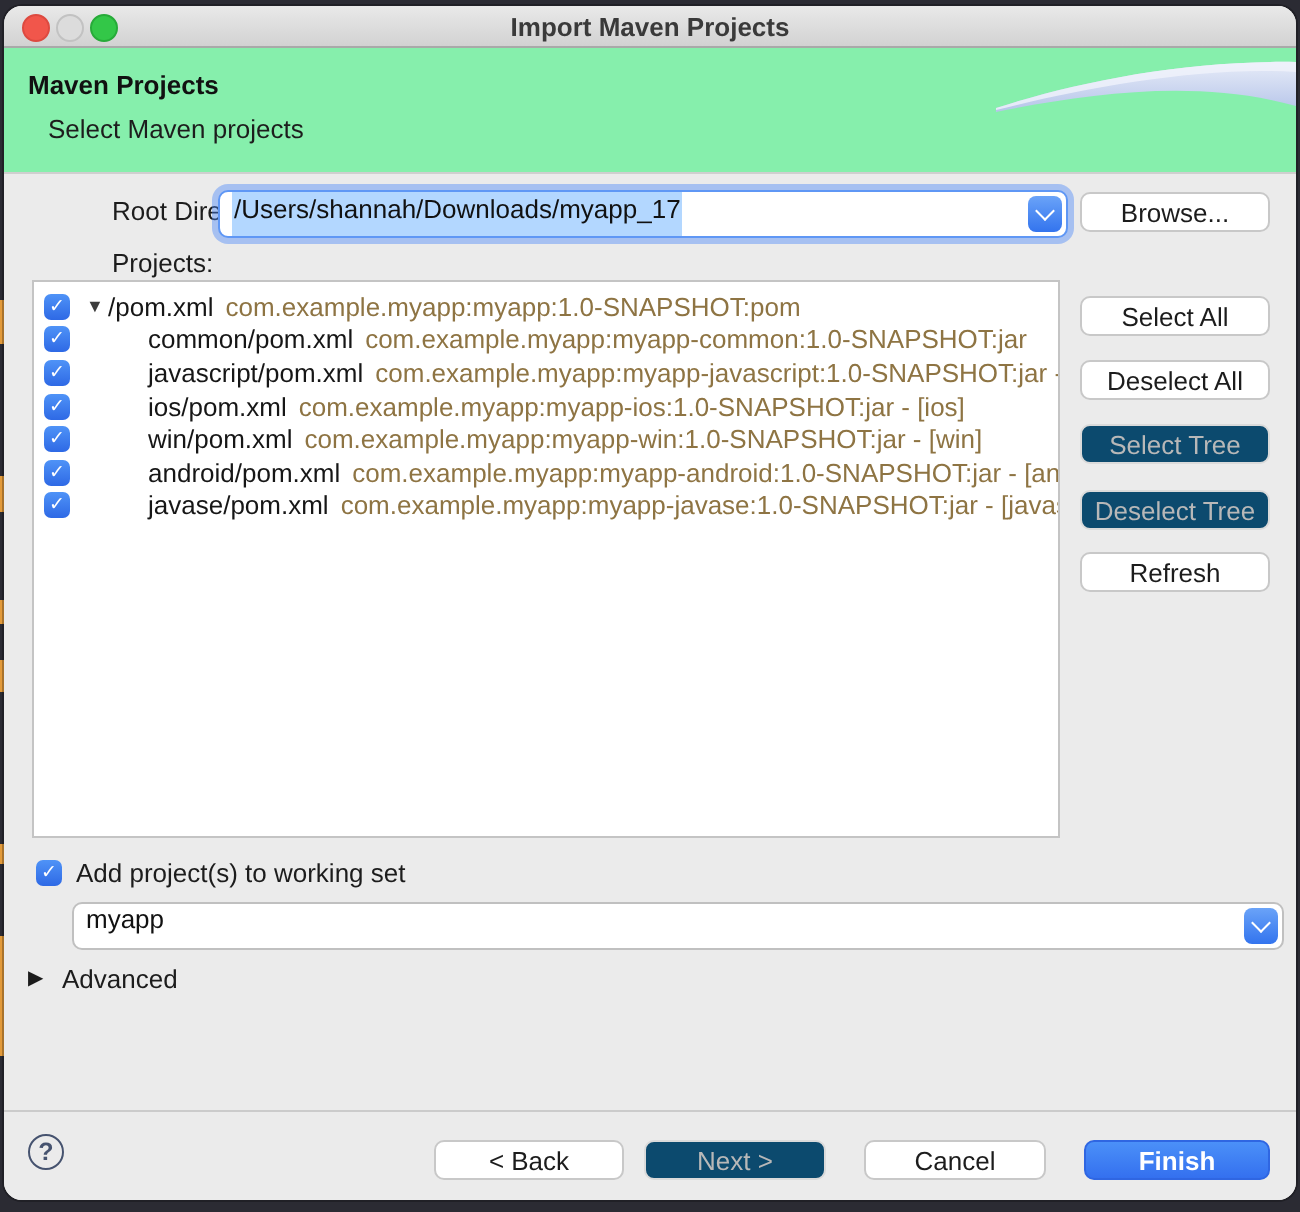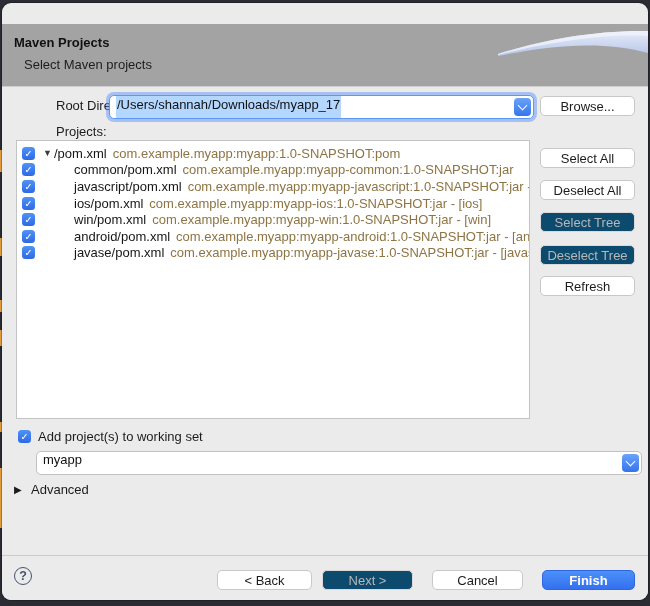--- a/index.html
+++ b/index.html
@@ -27,21 +27,21 @@
     position:absolute;left:0;right:0;top:0;height:20px;line-height:21px;
     text-align:center;font-size:13px;font-weight:600;color:#3a3a3a;
   }
   .light{position:absolute;top:4px;width:12px;height:12px;border-radius:50%;}
   .light.red{left:9px;background:#f1564b;border:.5px solid #dd4a40;}
   .light.gray{left:26px;background:#dcdcdc;border:.5px solid #c2c2c2;}
   .light.green{left:43px;background:#33c748;border:.5px solid #27ab39;}
 
   
   .header{
-    position:absolute;left:0;top:21px;right:0;height:62px;background:#a3a3a3;
+    position:absolute;left:0;top:21px;right:0;height:62px;background:#86efac;
     border-bottom:1px solid #cfcfcf;
     text-align:right;
   }
   .header .h-title{position:absolute;left:12px;top:11px;font-size:13px;font-weight:700;color:#111;}
   .header .h-sub{position:absolute;left:22px;top:33px;font-size:13px;color:#1d1d1d;}
   .swoosh{position:absolute;right:0;top:3px;width:150px;height:32px;}
 
   
   .label{position:absolute;font-size:13px;color:#1c1c1c;margin-left:40px;}
 
@@ -109,20 +109,26 @@
 
 <div class="edge-frag" style="top:150px;height:22px;"></div>
 <div class="edge-frag" style="top:238px;height:18px;"></div>
 <div class="edge-frag" style="top:300px;height:12px;"></div>
 <div class="edge-frag" style="top:330px;height:16px;"></div>
 <div class="edge-frag" style="top:422px;height:10px;"></div>
 <div class="edge-frag" style="top:468px;height:60px;"></div>
 
 <div class="dialog">
 
+  <div class="titlebar">
+    <div class="title">Import Maven Projects</div>
+    <div class="light red"></div>
+    <div class="light gray"></div>
+    <div class="light green"></div>
+  </div>
 
   <div class="header">
     <svg class="swoosh" viewBox="0 0 150 32" preserveAspectRatio="none">
       <defs>
         <linearGradient id="sw" x1="0" y1="0" x2="0" y2="1">
           <stop offset="0" stop-color="#e7ecf8"></stop>
           <stop offset="1" stop-color="#b5c4e9"></stop>
         </linearGradient>
       </defs>
       <path d="M0,27 C 40,14 95,3 150,4 L150,26 C 100,12 45,20 0,29 Z" fill="url(#sw)"></path>

